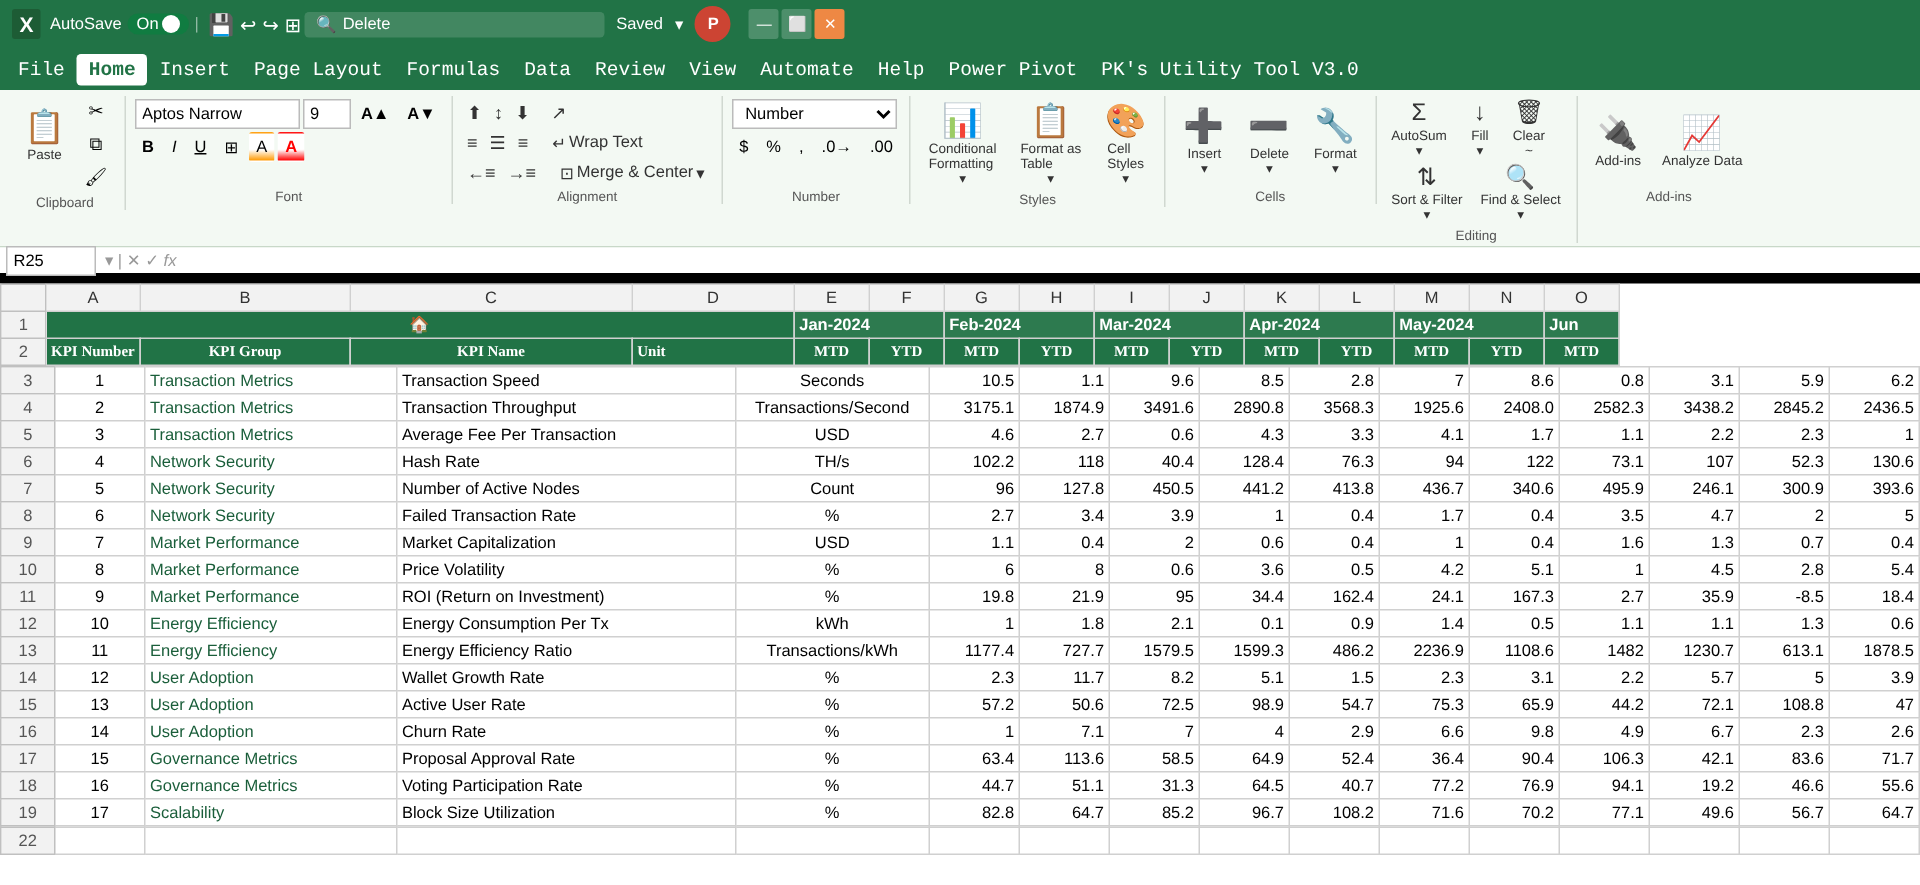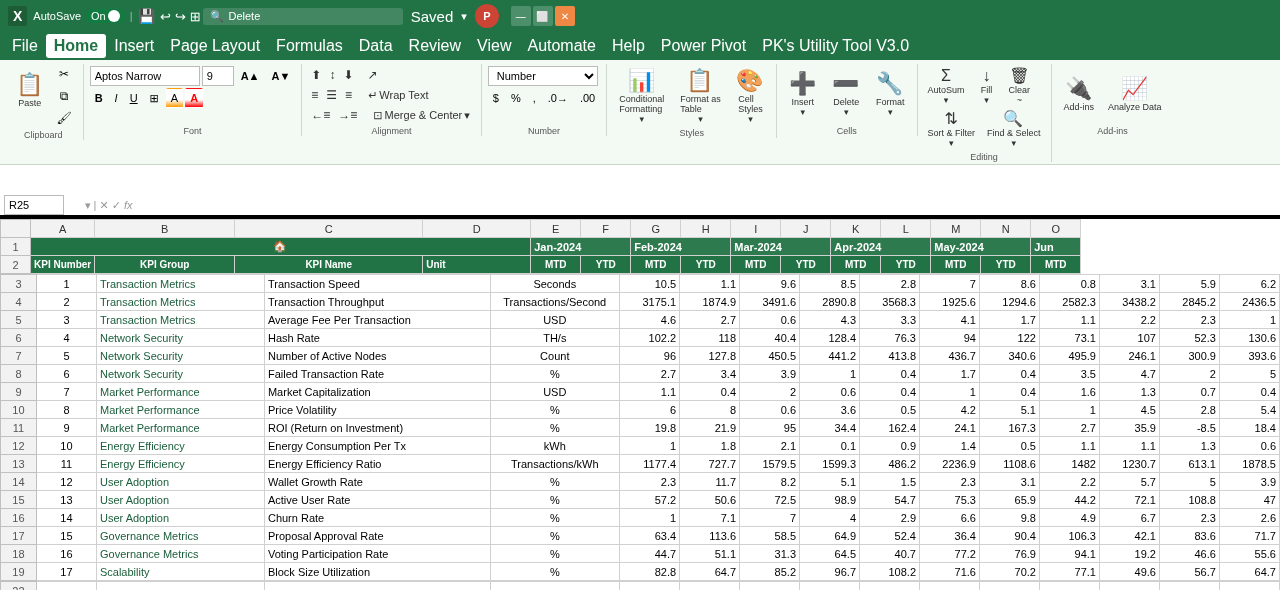--- a/index.html
+++ b/index.html
@@ -36,21 +36,21 @@
     
     #menubar {
       height: 28px;
       background: #217346;
       display: flex;
       align-items: center;
       padding: 0 4px;
       color: #fff;
     }
     #menubar .menu-item {
-      padding: 3px 8px; font-size: 16px; cursor: pointer; border-radius: 3px;
+      padding: 3px 8px; font-size: 13px; cursor: pointer; border-radius: 3px; font-family: Liberation Mono, monospace;
     }
     #menubar .menu-item.active { background: #fff; color: #217346; font-weight: bold; }
 
     
     #ribbon {
       background: #f3f9f3;
       border-bottom: 1px solid #c8d8c8;
       padding: 4px 4px 2px 4px;
       display: flex;
       align-items: flex-start;
@@ -120,26 +120,25 @@
     
     .number-format-box {
       border: 1px solid #bbb; background: #fff; padding: 1px 4px; font-size: 11px;
       height: 20px; width: 110px;
     }
 
     
     #formulabar {
       height: 24px;
       background: #fff;
-      border-bottom: 4px solid #000000;
+      border-bottom: 7px solid #000000;
       display: flex;
       align-items: center;
       padding: 0 4px;
-      gap: 19px;
-      margin-top: 30px;
+      gap: 4px;
     }
     #formulabar .cell-ref {
       border: 1px solid #bbb; padding: 1px 4px; font-size: 11px; width: 60px; height: 20px;
     }
     #formulabar .formula-sep { color: #999; padding: 0 2px; }
     #formulabar .formula-input {
       flex: 1; border: none; outline: none; font-size: 11px; padding: 1px 4px;
     }
 
     
@@ -178,21 +177,21 @@
     }
     table.grid-table .row-num-cell {
       width: 30px; min-width: 30px; text-align: center;
       background: #f2f2f2; color: #555; font-size: 11px;
       border-color: #c0c0c0;
     }
     table.grid-table .col-A { width: 55px; }
 
     .header-col { background: #f2f2f2; text-align: center; font-weight: normal; color: #333; border-color: #c0c0c0; }
     .cell-green-mid { background: #2d7a4f !important; color: #fff !important; font-weight: bold; }
-    .cell-green-light { background: #217346 !important; color: #fff !important; font-weight: bold; text-align: center; }
+    .cell-green-light { background: #217346 !important; color: #fff !important; font-weight: bold; text-align: center; font-family: Liberation Serif, serif; }
     .cell-home { background: #217346 !important; color: #fff !important; text-align: center; }
     .num-right { text-align: right; }
     .num-center { text-align: center; }
     .col-label { color: #1a5e3a; }
   </style>
 </head>
 <body>
 
 <div id="titlebar">
   <span style="background:#1d5c35;color:#fff;font-weight:bold;font-size:14px;padding:2px 5px;border-radius:2px;margin-right:6px;">X</span>
@@ -207,21 +206,21 @@
 
   <span style="font-size:14px;cursor:pointer;margin:0 2px;">💾</span>
   <span style="font-size:13px;cursor:pointer;margin:0 2px;">↩</span>
   <span style="font-size:13px;cursor:pointer;margin:0 2px;">↪</span>
   <span style="font-size:13px;cursor:pointer;margin:0 2px;">⊞</span>
   <div class="right-area">
     <div class="search-box">
       <span>🔍</span>
       <span>Delete</span>
     </div>
-    <span style="font-size:15px;">Saved</span>
+    <span style="font-size:11px;">Saved</span>
     <span style="font-size:11px;">▾</span>
     <div class="user-avatar">P</div>
     <div class="win-buttons">
       <div class="win-btn">—</div>
       <div class="win-btn">⬜</div>
       <div class="win-btn" style="background:#e84;">✕</div>
     </div>
   </div>
 </div>
 
@@ -546,21 +545,21 @@
               <td class="num-center col-A">2</td>
               <td class="col-label">Transaction Metrics</td>
               <td>Transaction Throughput</td>
               <td class="num-center">Transactions/Second</td>
               <td class="num-right">3175.1</td>
               <td class="num-right">1874.9</td>
               <td class="num-right">3491.6</td>
               <td class="num-right">2890.8</td>
               <td class="num-right">3568.3</td>
               <td class="num-right">1925.6</td>
-              <td class="num-right">1294.6</td>
+              <td class="num-right">2408.0</td>
               <td class="num-right">2582.3</td>
               <td class="num-right">3438.2</td>
               <td class="num-right">2845.2</td>
               <td class="num-right">2436.5</td>
             </tr>
             <tr>
               <td class="row-num-cell">5</td>
               <td class="num-center col-A">3</td>
               <td class="col-label">Transaction Metrics</td>
               <td>Average Fee Per Transaction</td>

